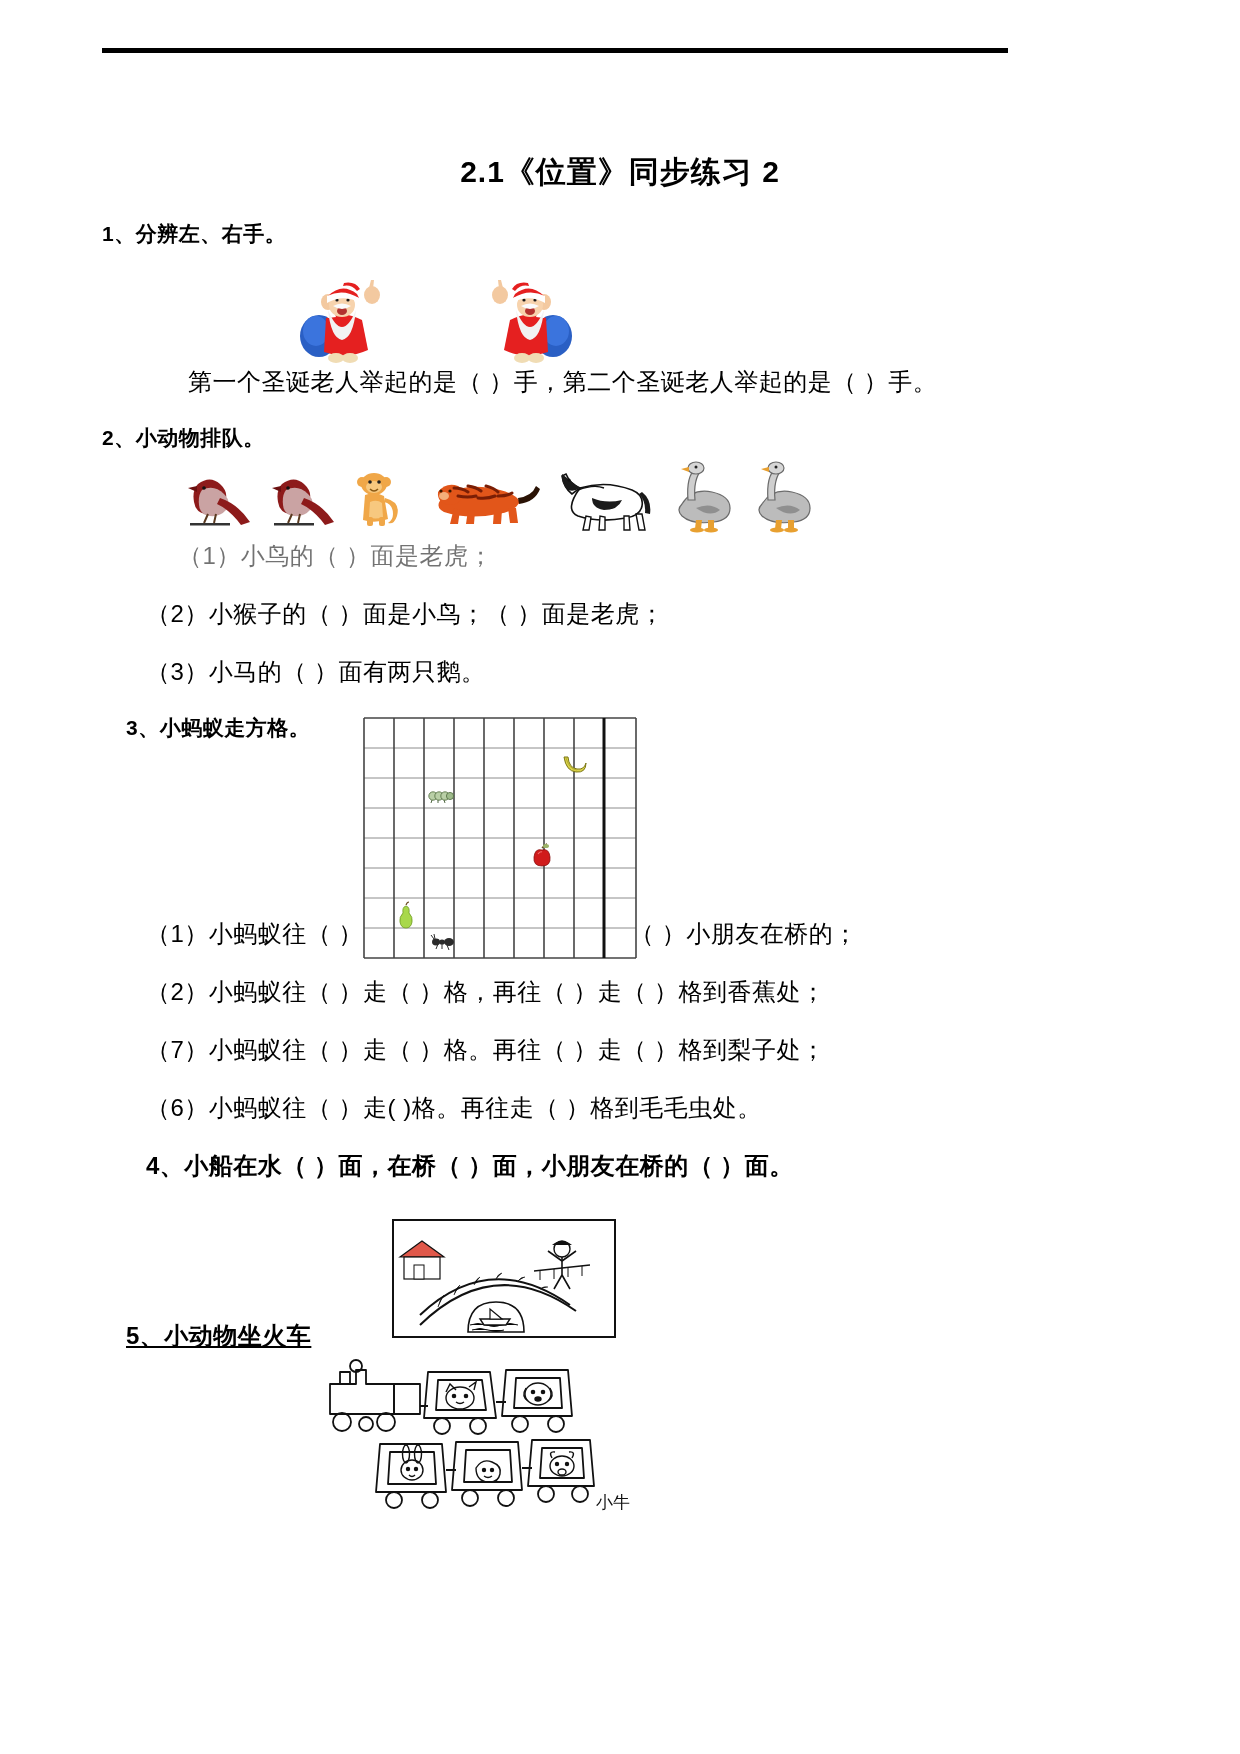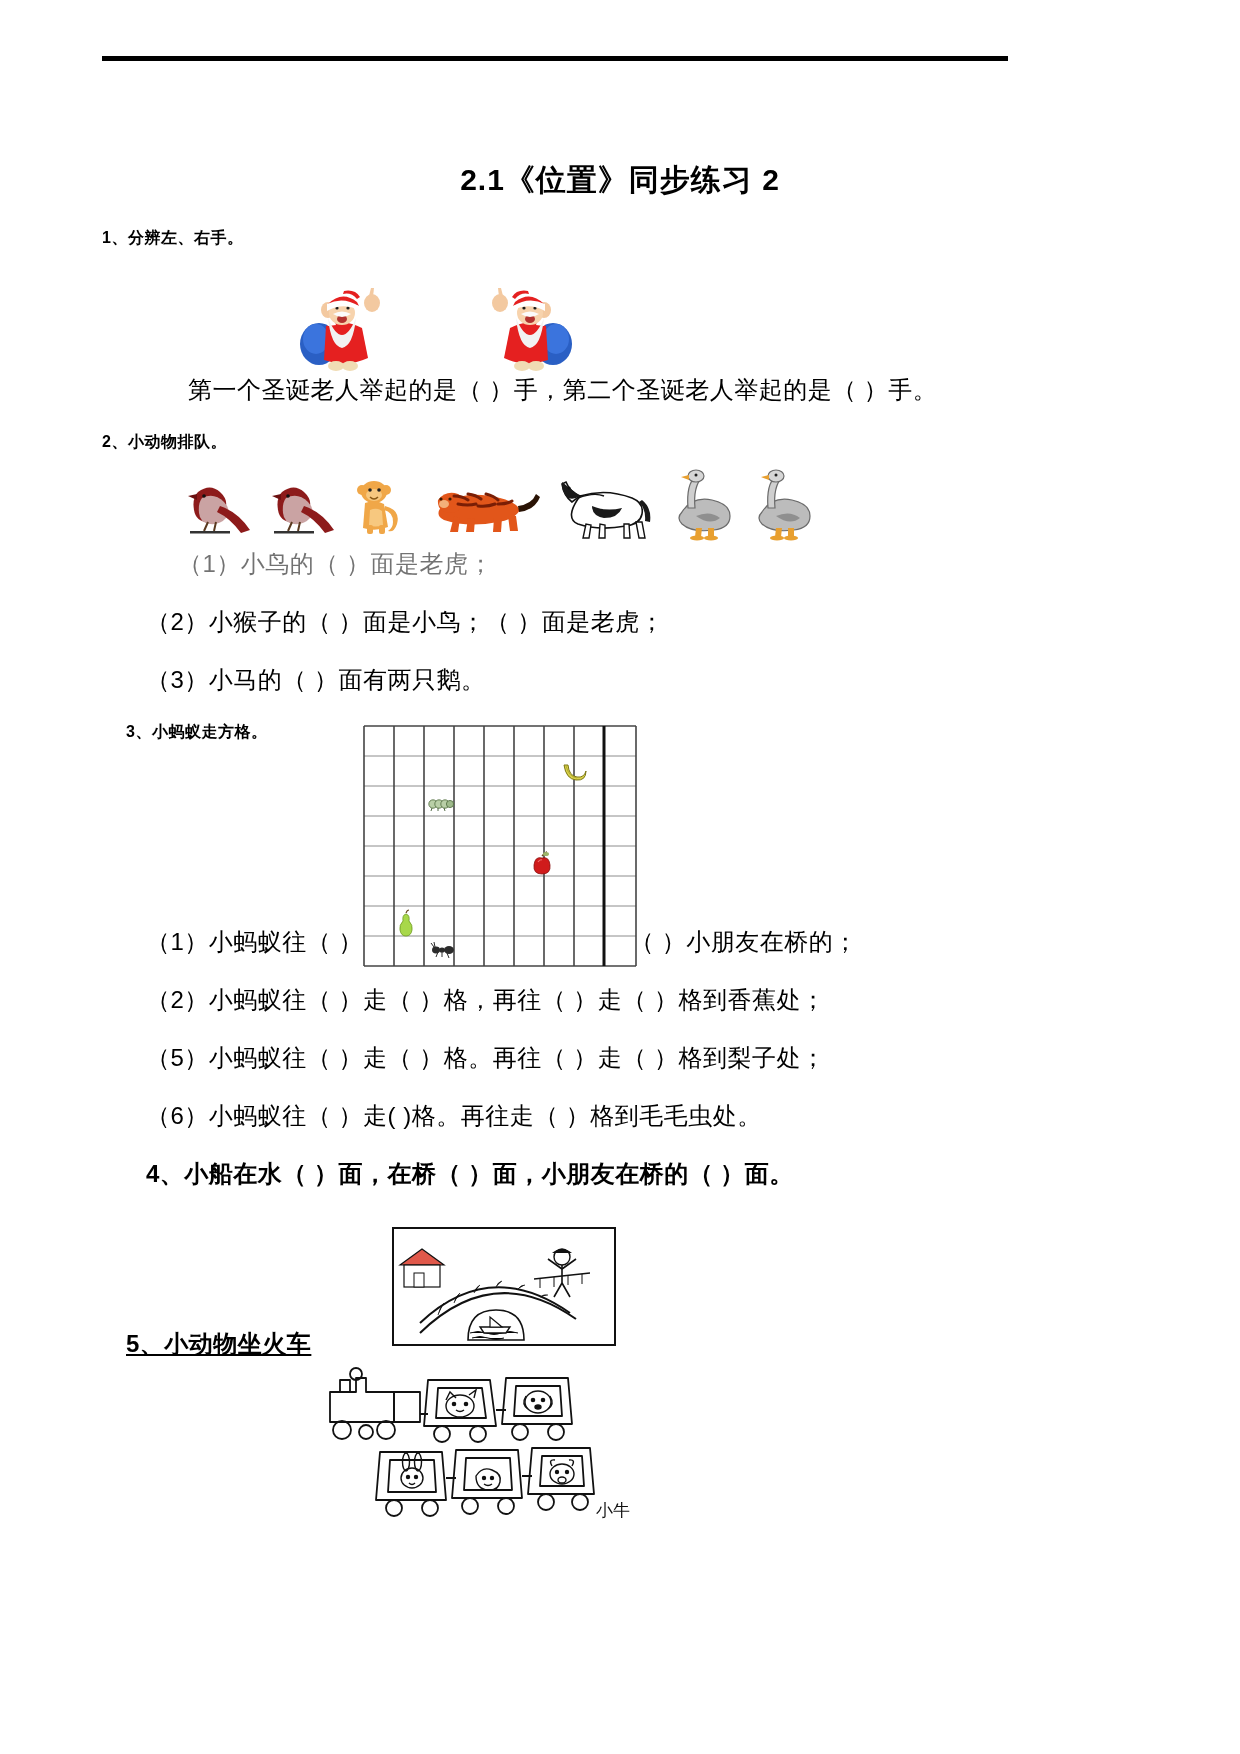--- a/index.html
+++ b/index.html
@@ -11,21 +11,21 @@
     width: 1240px;
     height: 1754px;
     position: relative;
     font-family: "Liberation Sans", "DejaVu Sans", sans-serif;
     color: #000000;
     overflow: hidden;
   }
 
   .page {
     position: absolute;
-    left: 0; top: 8px;
+    left: 0; top: 0;
     width: 1240px;
     height: 1356px;
   }
 
   
   .top-rule {
     position: absolute;
     left: 102px;
     top: 48px;
     width: 906px;
@@ -41,21 +41,21 @@
     width: 1240px;
     text-align: center;
     font-size: 30px;
     font-weight: bold;
     letter-spacing: 1px;
   }
 
   
   .q-head {
     position: absolute;
-    font-size: 16px;
+    font-size: 21px;
     font-weight: bold;
     letter-spacing: 0.5px;
     white-space: nowrap;
   }
   .q-line {
     position: absolute;
     font-size: 24px;
     white-space: nowrap;
     letter-spacing: 0.5px;
   }
@@ -382,21 +382,21 @@
         <ellipse cx="19" cy="8" rx="5" ry="4" fill="#2b2b2b"></ellipse>
         <path d="M4 5 l-3 -4 M5 5 l-1 -5" stroke="#2b2b2b" stroke-width="1"></path>
         <path d="M8 10 l-2 5 M12 10 l0 5 M17 11 l2 5" stroke="#2b2b2b" stroke-width="1"></path>
       </svg>
     </div>
   </div>
 
   <div class="q-line" style="left:146px; top:918px;">（1）小蚂蚁往（    ）</div>
   <div class="q-line" style="left:630px; top:918px;">（    ）小朋友在桥的；</div>
   <div class="q-line" style="left:146px; top:976px;">（2）小蚂蚁往（    ）走（    ）格，再往（    ）走（    ）格到香蕉处；</div>
-  <div class="q-line" style="left:146px; top:1034px;">（5）小蚂蚁往（    ）走（    ）格。再往（    ）走（    ）格到梨子处；</div>
+  <div class="q-line" style="left:146px; top:1034px;">（7）小蚂蚁往（    ）走（    ）格。再往（    ）走（    ）格到梨子处；</div>
   <div class="q-line" style="left:146px; top:1092px;">（6）小蚂蚁往（    ）走(    )格。再往走（    ）格到毛毛虫处。</div>
 
   <div class="q-line" style="left:146px; top:1150px; font-weight:bold;">4、小船在水（    ）面，在桥（    ）面，小朋友在桥的（    ）面。</div>
 
   <div class="bridge-pic">
     <svg width="216" height="111" viewBox="0 0 216 111" xmlns="http://www.w3.org/2000/svg">
       <rect x="0" y="0" width="216" height="111" fill="#ffffff"></rect>
 
       <path d="M6 36 l22 -16 l22 16 z" fill="#e0584a" stroke="#111" stroke-width="1.2"></path>
       <rect x="10" y="36" width="36" height="22" fill="#fff" stroke="#111" stroke-width="1.2"></rect>

